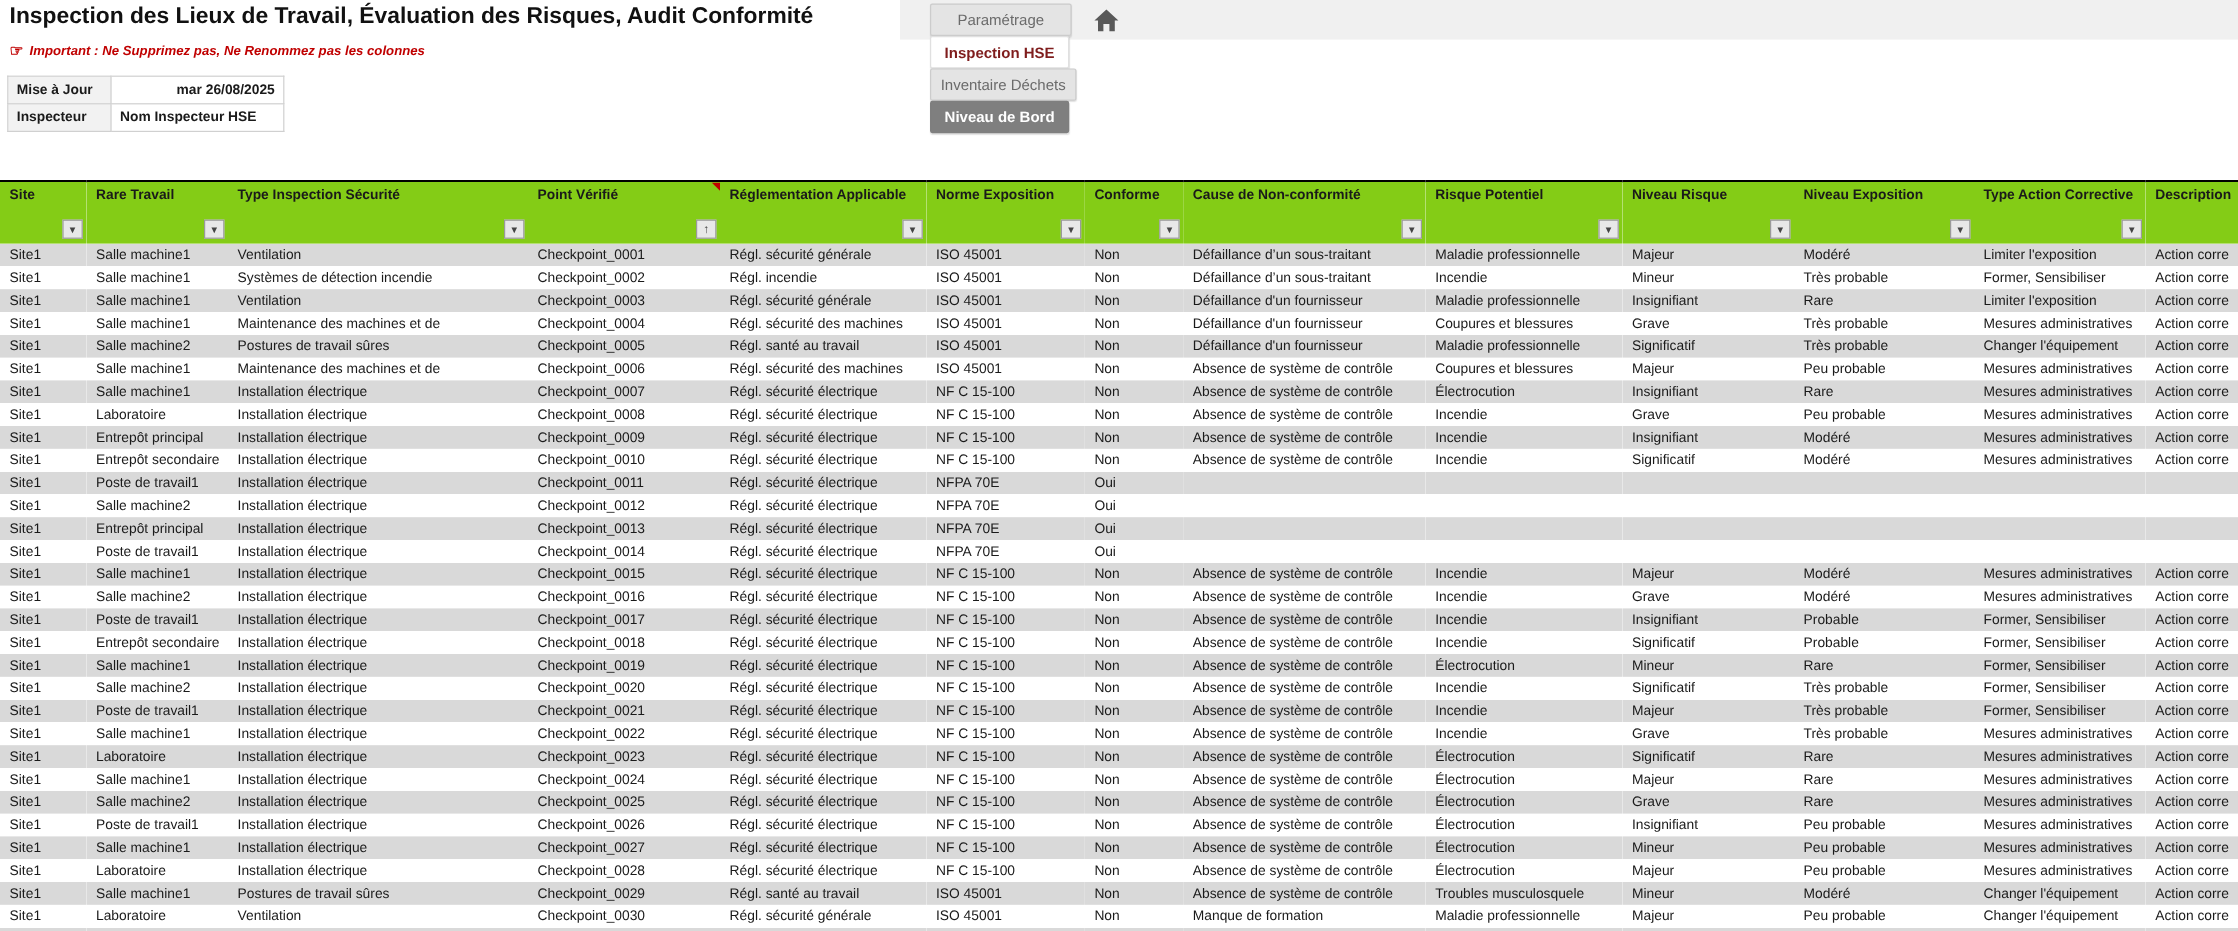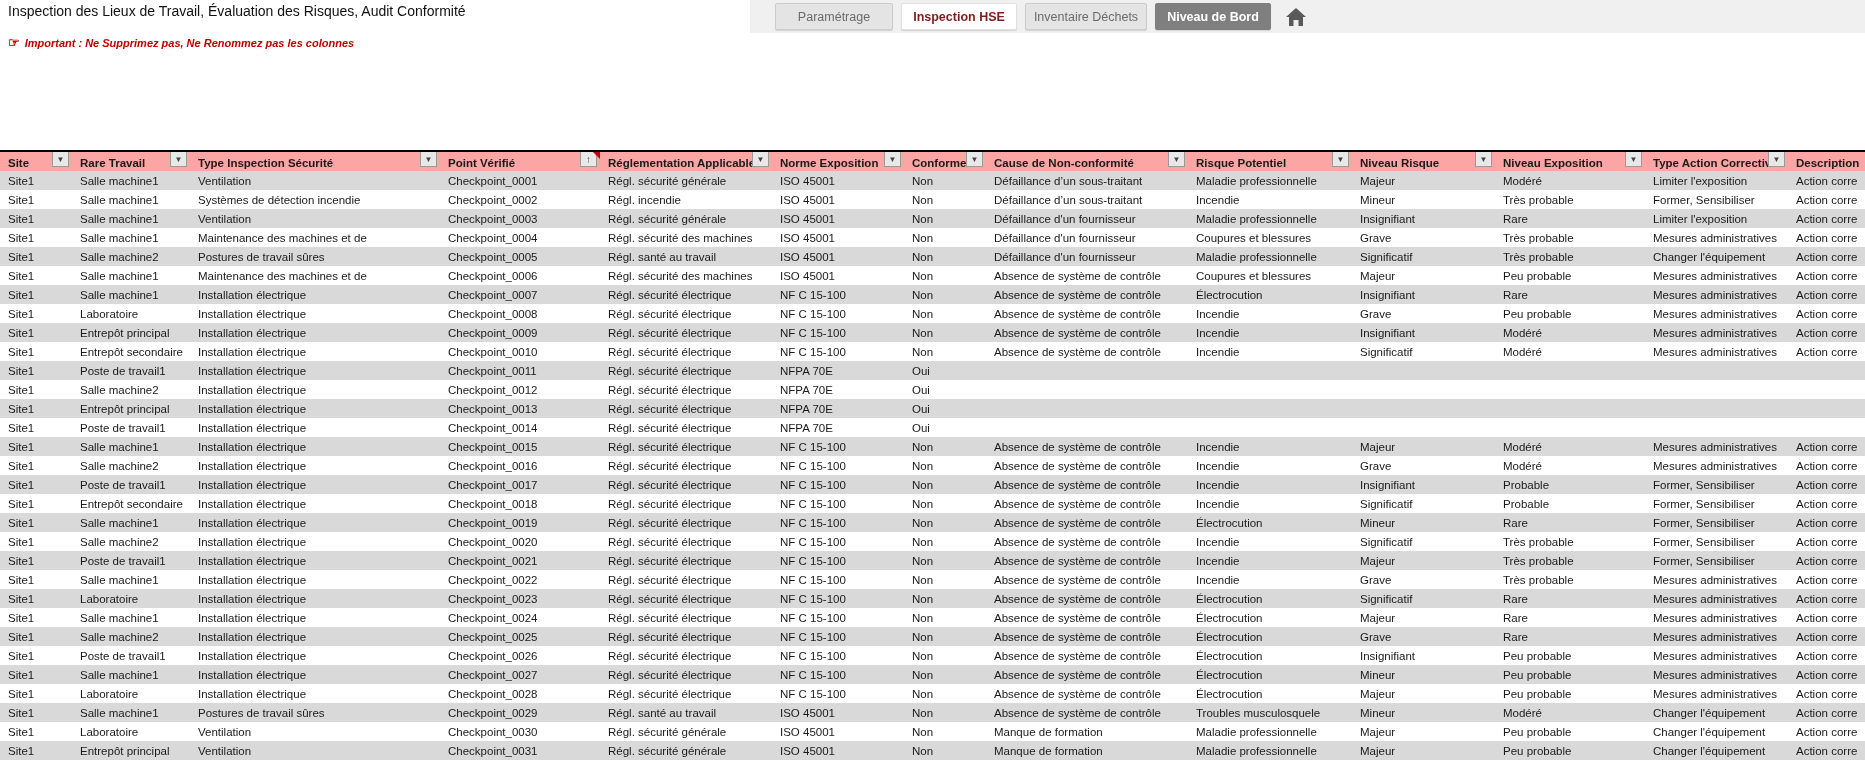--- a/index.html
+++ b/index.html
@@ -5,21 +5,21 @@
   * { margin:0; padding:0; box-sizing:border-box; }
   html,body { background:#fff; }
   #app {
     position:relative; width:1865px; height:776px; overflow:hidden;
     background:#fff; font-family:"Liberation Sans", sans-serif; color:#1a1a1a;
   }
 
   
   .page-title {
     position:absolute; left:8px; top:3px;
-    font-size:14px; font-weight:400; color:#111; white-space:nowrap;
+    font-size:19px; font-weight:700; color:#111; white-space:nowrap;
   }
   .warning {
     position:absolute; left:8px; top:36px;
     font-size:11px; font-style:italic; font-weight:600; color:#c00000;
     display:flex; align-items:center; gap:5px; white-space:nowrap;
   }
   .warning .hand { font-style:normal; font-size:13px; line-height:1; }
 
   .nav-strip {
     position:absolute; left:750px; top:0; right:0; height:33px;
@@ -46,22 +46,22 @@
   }
   .info td { border:1px solid #d0d0d0; height:23px; padding:0 7px; white-space:nowrap; }
   .info td.lbl { background:#f2f2f2; width:86px; }
   .info td.val { background:#fff; width:144px; }
   .info td.val.right { text-align:right; }
 
   
   .sheet { position:absolute; left:0; top:150px; width:1998px; }
   table.grid { border-collapse:collapse; table-layout:fixed; width:1998px; border-top:2px solid #000; }
   table.grid th {
-    height:20px; vertical-align:top; text-align:left; position:relative;
-    padding:5px 0 0 8px; font-size:11.5px; font-weight:700; background:#fca5a5;
+    height:52px; vertical-align:top; text-align:left; position:relative;
+    padding:5px 0 0 8px; font-size:11.5px; font-weight:700; background:#84cc16;
     white-space:nowrap; overflow:hidden;margin-left:43px;
   }
   .filter-btn {
     position:absolute; right:3px; bottom:4px; width:17px; height:16px;
     background:#e8e8e8; border:1px solid #9a9a9a; color:#444;
     font-size:8px; line-height:13px; text-align:center; padding:0; cursor:pointer;
   }
   .filter-btn.sorted { font-size:10px; font-weight:700; }
   .corner-comment {
     position:absolute; top:0; right:0; width:0; height:0;
@@ -74,40 +74,52 @@
   tr.band td { background:#d9d9d9; }
 </style>
 </head>
 <body>
 
 <div id="app">
 
   <div class="page-title">Inspection des Lieux de Travail, Évaluation des Risques, Audit Conformité</div>
 
   <div class="nav-strip">
-    <span style="display:flex;">
+    <span style="display:flex;flex-direction:column;">
         <button class="tab tab--inactive" style="width: 118px;">Paramétrage</button>
         <button class="tab tab--active" style="width: 116px;">Inspection HSE</button>
         <button class="tab tab--inactive" style="width: 122px; text-align: center;">Inventaire Déchets</button>
         <button class="tab tab--dark" style="width: 116px;">Niveau de Bord</button>
       </span>
     <button class="home-btn" title="">
       <span style="display:flex;">
         <svg width="22" height="20" viewBox="0 0 22 20">
             <path d="M11 1 L21 10 L18 10 L18 19 L13.5 19 L13.5 13 L8.5 13 L8.5 19 L4 19 L4 10 L1 10 Z" fill="#595959"></path>
           </svg>
       </span>
     </button>
   </div>
 
   <div class="warning">
     <span class="hand">☞</span>
     <span>Important : Ne Supprimez pas, Ne Renommez pas les colonnes</span>
   </div>
 
+  <table class="info">
+    <tbody>
+        <tr>
+      <td class="lbl">Mise à Jour</td>
+      <td class="val right">mar 26/08/2025</td>
+    </tr>
+    <tr>
+      <td class="lbl">Inspecteur</td>
+      <td class="val">Nom Inspecteur HSE</td>
+    </tr>
+  </tbody>
+    </table>
 
   <div class="sheet">
     <table class="grid">
       <colgroup>
           <col style="width: 72px;">
           <col style="width: 118px;">
           <col style="width: 250px;">
           <col style="width: 160px;">
           <col style="width: 172px;">
           <col style="width: 132px;">

